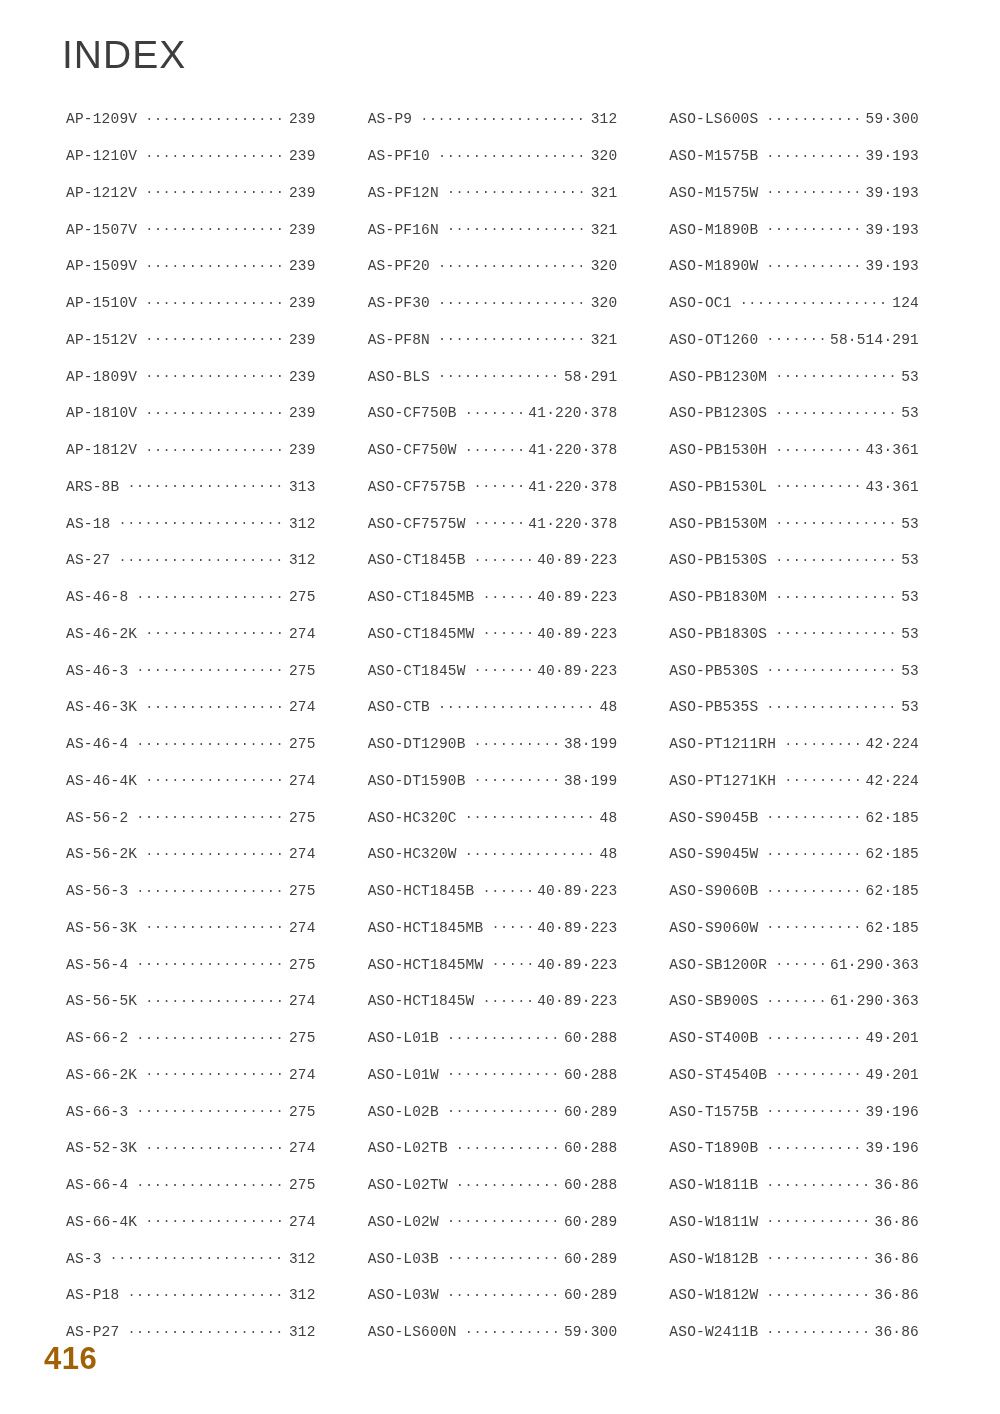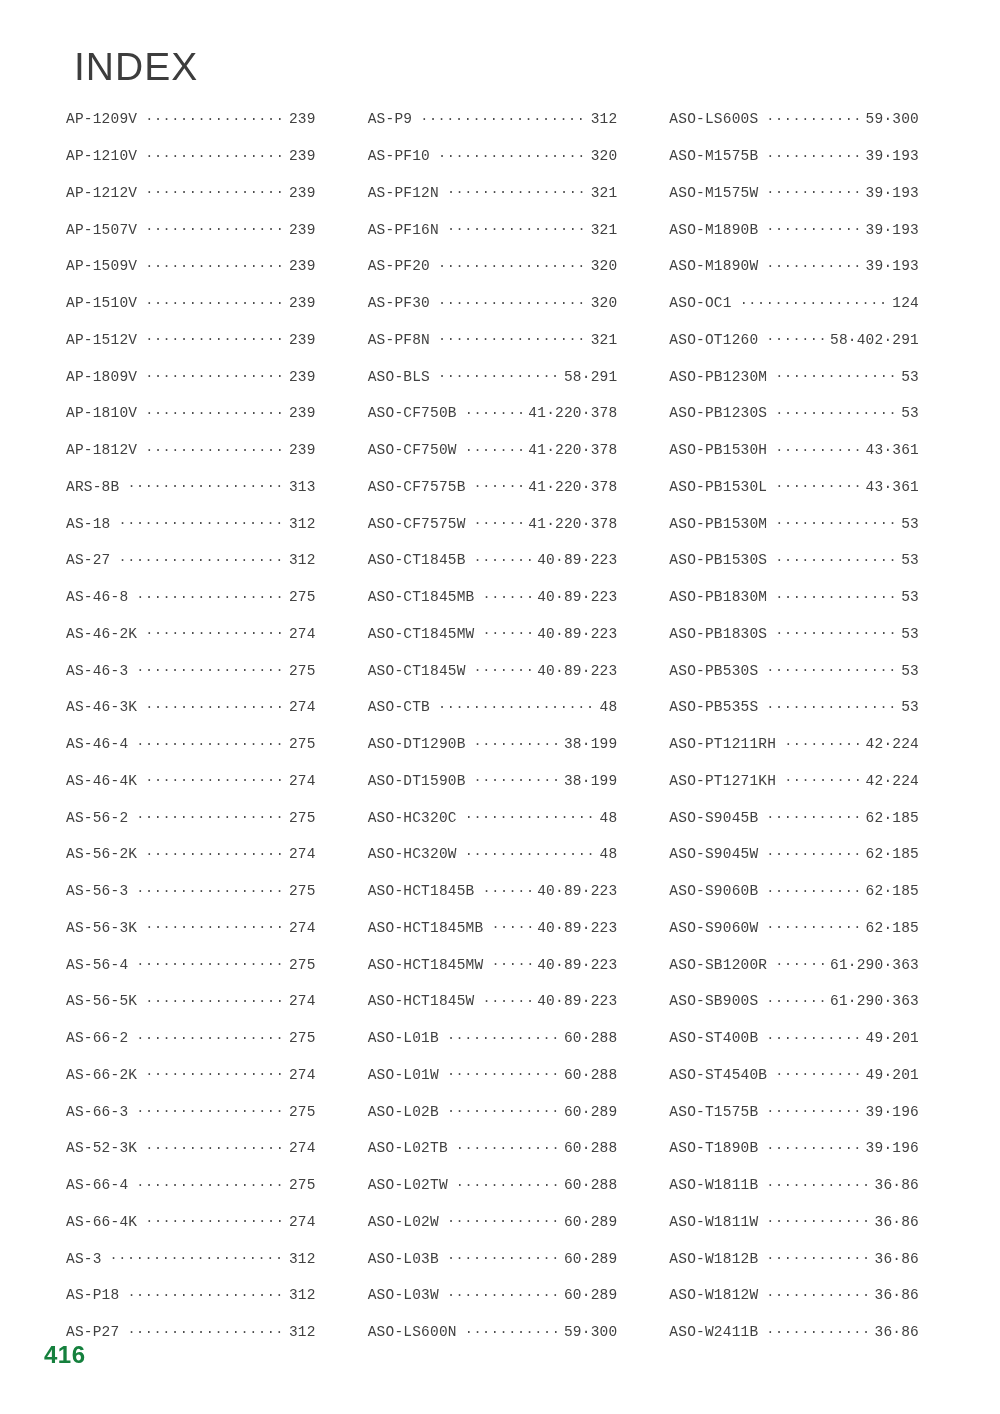--- a/index.html
+++ b/index.html
@@ -12,21 +12,21 @@
     position: relative;
     width: 1000px;
     height: 1414px;
     background: #ffffff;
     overflow: hidden;
   }
   .title {
     position: absolute;
     left: 62px;
     top: 33px;
-    margin: 12px;
+    margin: 0;
     font-size: 39px;
     font-weight: 400;
     letter-spacing: 1px;
     color: #3d3d3d;
   }
   .columns {
     position: absolute;
     left: 66px;
     top: 101px;
     width: 853px;
@@ -62,24 +62,24 @@
   }
   .pages {
     flex: 0 0 auto;
     white-space: nowrap;
     letter-spacing: 0.2px;
   }
   .pagenum {
     position: absolute;
     left: 44px;
     top: 1341px;
-    font-size: 24px;
+    font-size: 31px;
     font-weight: 700;
     letter-spacing: 0.5px;
-    color: #15803d;
+    color: #a16207;
   }
 </style>
 </head>
 <body>
 
 <div class="page">
   <h1 class="title">INDEX</h1>
 
   <div class="columns">
     <div class="col">
@@ -453,21 +453,21 @@
           <span class="pages">39·193</span>
         </div>
         <div class="row">
           <span class="label">ASO-OC1</span>
           <span class="leader">························································································································</span>
           <span class="pages">124</span>
         </div>
         <div class="row">
           <span class="label">ASO-OT1260</span>
           <span class="leader">························································································································</span>
-          <span class="pages">58·402·291</span>
+          <span class="pages">58·514·291</span>
         </div>
         <div class="row">
           <span class="label">ASO-PB1230M</span>
           <span class="leader">························································································································</span>
           <span class="pages">53</span>
         </div>
         <div class="row">
           <span class="label">ASO-PB1230S</span>
           <span class="leader">························································································································</span>
           <span class="pages">53</span>

